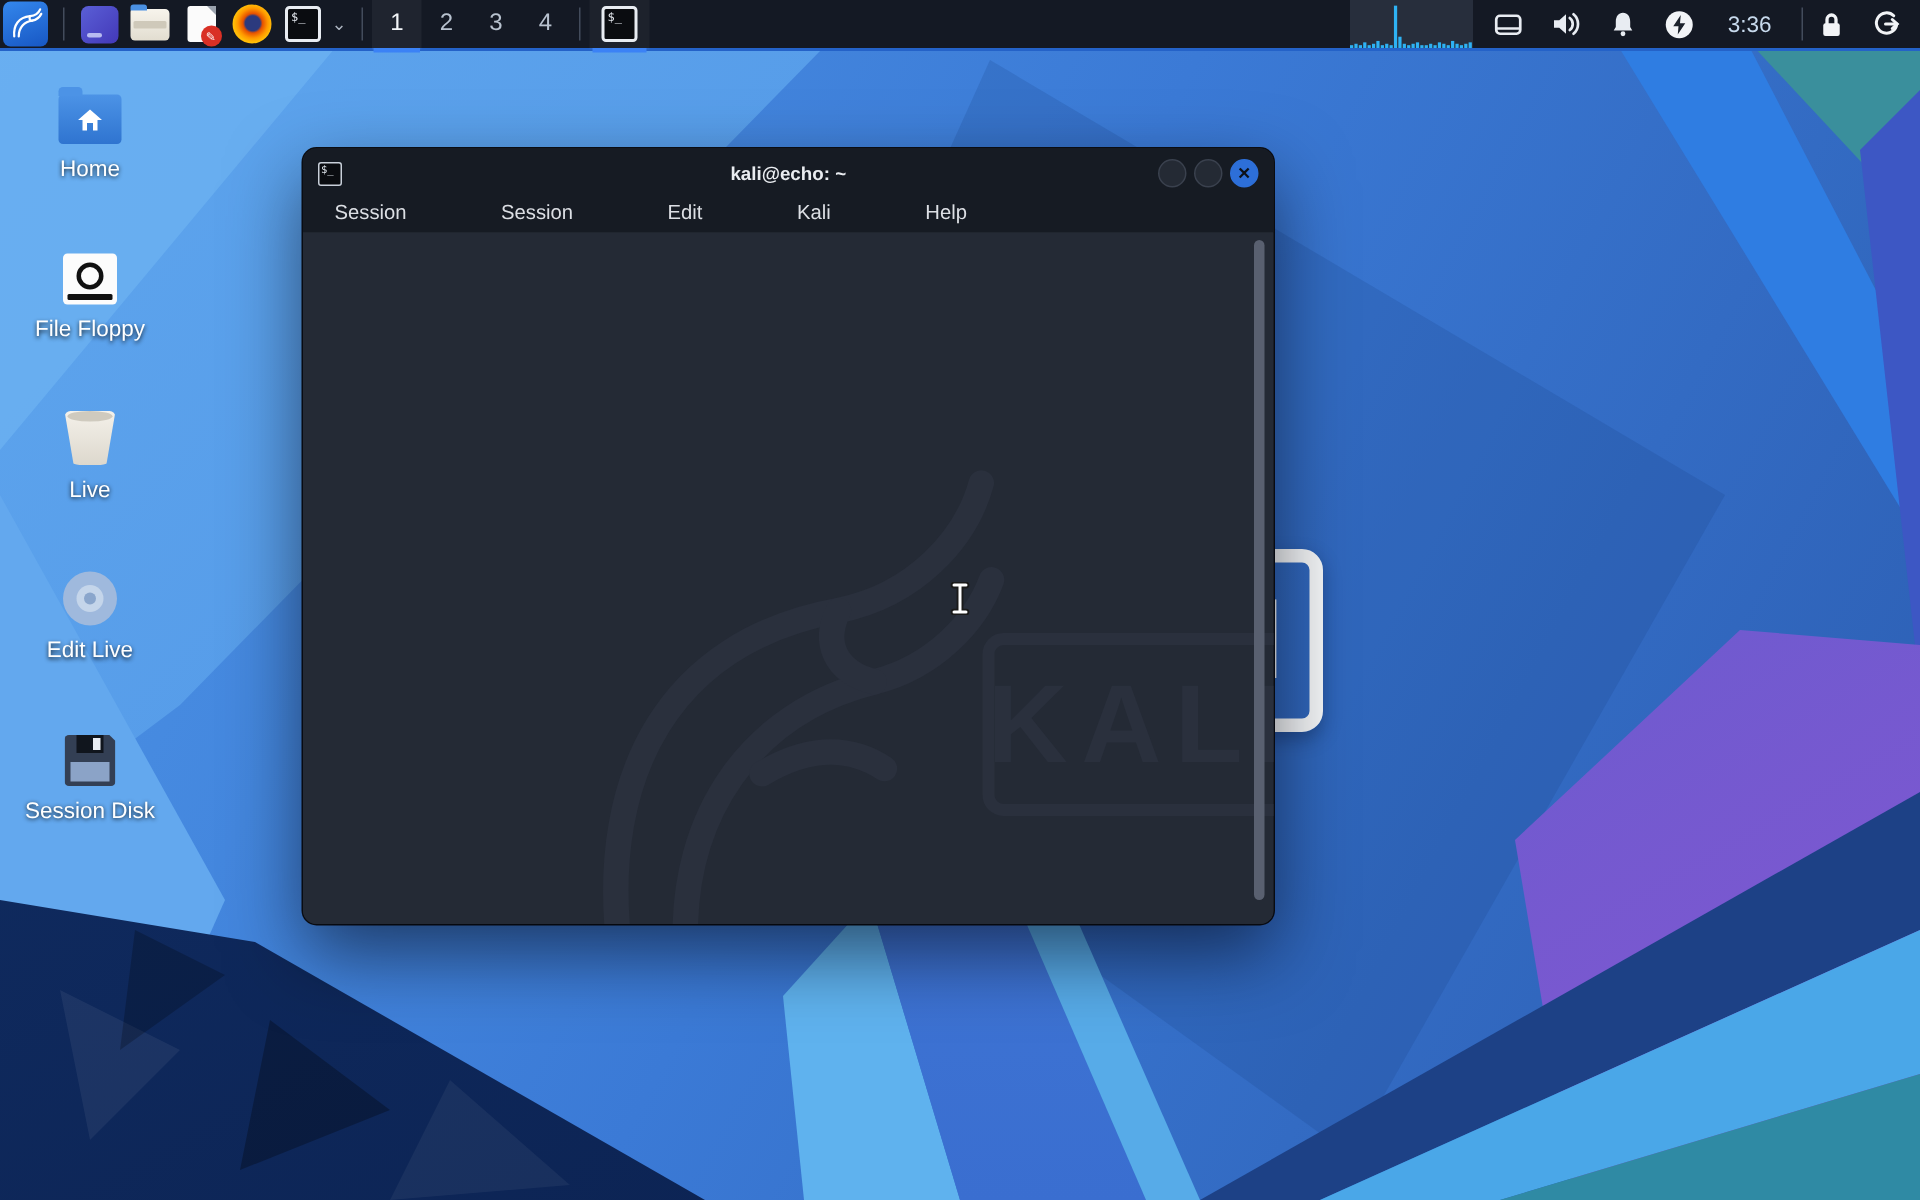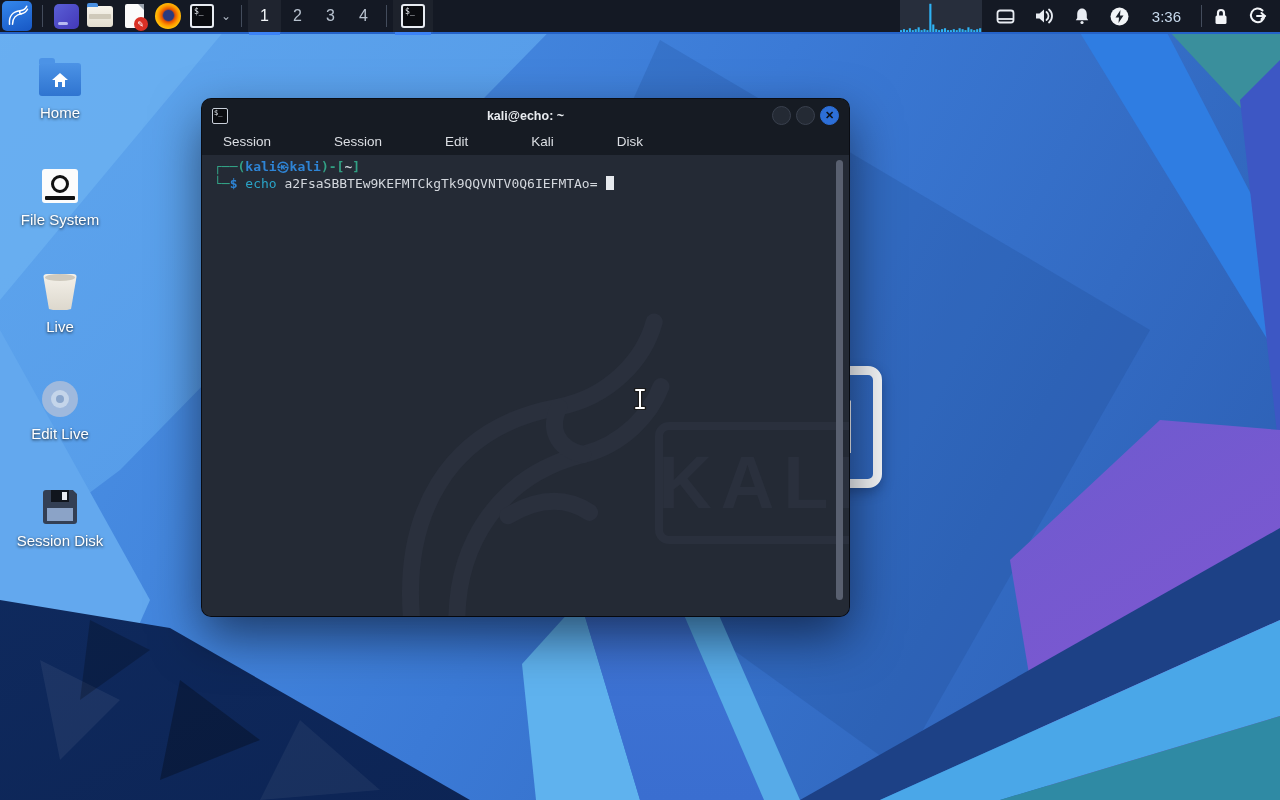--- a/index.html
+++ b/index.html
@@ -165,21 +165,21 @@
       </div>
       <div class="lbl">Home</div>
     </div>
     <div class="dicon" style="top:107px">
       <div class="glyph">
         <div class="drive">
             <i></i>
             <b></b>
           </div>
       </div>
-      <div class="lbl">File System</div>
+      <div class="lbl">File Floppy</div>
     </div>
     <div class="dicon" style="top:214px">
       <div class="glyph">
           <div class="trash"></div>
         </div>
       <div class="lbl">Live</div>
     </div>
     <div class="dicon" style="top:321px">
       <div class="glyph">
           <div class="disc"></div>
@@ -206,34 +206,32 @@
         <div class="ctl"></div>
         <div class="ctl"></div>
         <div class="ctl close">✕</div>
       </div>
     </div>
     <div class="menubar">
       <span>Session</span>
       <span>Session</span>
       <span>Edit</span>
       <span>Kali</span>
-      <span>Disk</span>
+      <span>Help</span>
     </div>
     <div class="tbody">
       <svg class="wm-dragon" width="340" height="360" viewBox="0 0 100 100" fill="none" stroke="#2a303d" stroke-width="5" stroke-linecap="round">
         <path d="M12,96 C8,62 22,36 55,30 C70,27 80,16 83,5"></path>
         <path d="M25,96 C24,70 38,50 62,44 C74,41 82,32 85,24"></path>
         <path d="M55,30 C52,36 54,42 62,44"></path>
         <path d="M40,62 C50,56 58,57 64,61"></path>
       </svg>
       <div class="wm-box">
         <span>KALI</span>
       </div>
-      <div class="term-text"><span class="pg">┌──(</span><span class="pb">kali㉿kali</span><span class="pg">)-[</span><span class="pw">~</span><span class="pg">]</span>
-<span class="pg">└─</span><span class="pb">$ </span><span class="cmd">echo</span><span class="arg"> a2FsaSBBTEw9KEFMTCkgTk9QQVNTV0Q6IEFMTAo= </span><span class="cursor"></span></div>
       <div class="scrollbar"></div>
     </div>
   </div>
 
   <svg class="ibeam" width="16" height="22" viewBox="0 0 16 22">
     <g stroke="#1a1a1a" stroke-width="4.5" stroke-linecap="round">
         <path d="M4,2 h8 M8,2 v18 M4,20 h8"></path>
       </g>
     <g stroke="#ffffff" stroke-width="2" stroke-linecap="round">
         <path d="M4,2 h8 M8,2 v18 M4,20 h8"></path>

